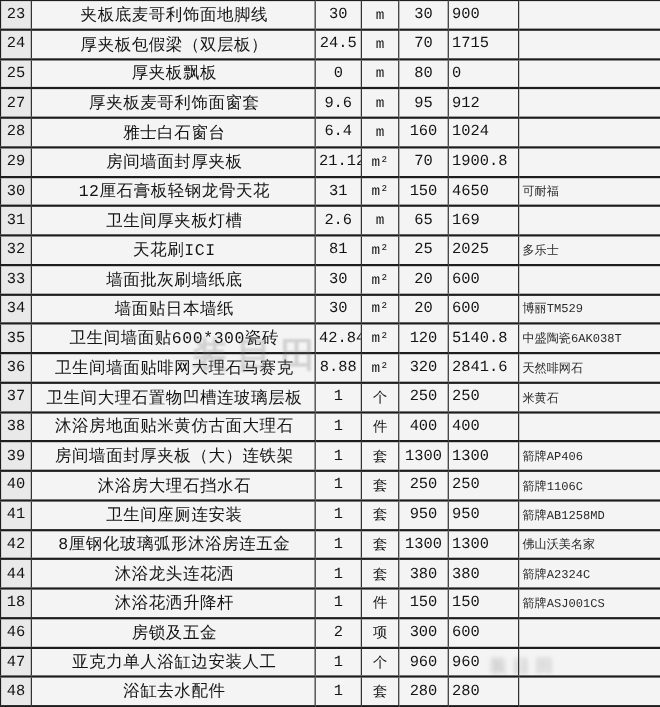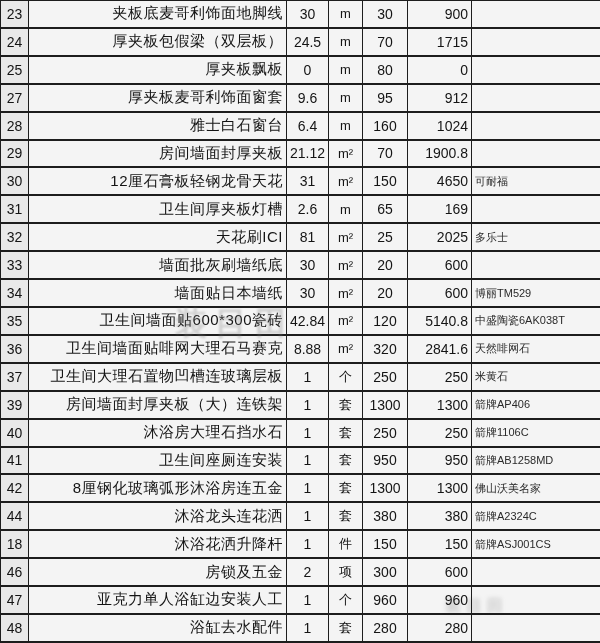--- a/index.html
+++ b/index.html
@@ -1,46 +1,46 @@
 <!DOCTYPE html>
 <html><head>
 <meta charset="utf-8">
 <style>
   html, body { margin: 0; padding: 0; background: #fff; }
   .page {
     position: relative;
     width: 600px; height: 643px;
     overflow: hidden;
     background: #f6f6f6;
-    font-family: Liberation Sans, sans-serif;
+    font-family: Liberation Mono, monospace;
   }
   table.quote {
     border-collapse: collapse;
     table-layout: fixed;
     width: 600px; height: 644px;
     margin-top: -1px;
   }
   td {
     border: 1px solid #1d1d1d;
     border-top-width: 2px;
     border-bottom-width: 2px;
     padding: 0 3px;
     background: #f4f4f4;
     color: #141414;
     font-size: 14px;
     white-space: nowrap;
     overflow: hidden;
     height: 22px;
   }
   td.c-no     { background: #e9e9e9; text-align: center; font-size: 14px; }
-  td.c-desc   { text-align: right; font-size: 15px; padding-left: 5px; letter-spacing: 0.5px; }
+  td.c-desc   { text-align: center; font-size: 15px; padding-left: 5px; letter-spacing: 0.5px; }
   td.c-qty    { text-align: center; }
   td.c-unit   { text-align: center; font-size: 13px; }
   td.c-price  { text-align: center; }
-  td.c-total  { text-align: right; }
+  td.c-total  { text-align: left; }
   td.c-remark { font-size: 11px; color: #2a2a2a; }
   .watermark-center {
     position: absolute; left: 175px; top: 302px;
     font-size: 32px; font-weight: bold;
     color: rgba(125,125,125,0.30);
     letter-spacing: 8px;
     filter: blur(1px);
     pointer-events: none;
   }
   .watermark-bottom {
@@ -187,20 +187,29 @@
         <tr>
     <td class="c-no">37</td>
     <td class="c-desc">卫生间大理石置物凹槽连玻璃层板</td>
     <td class="c-qty">1</td>
     <td class="c-unit">个</td>
     <td class="c-price">250</td>
     <td class="c-total">250</td>
     <td class="c-remark">米黄石</td>
   </tr>
         <tr>
+    <td class="c-no">38</td>
+    <td class="c-desc">沐浴房地面贴米黄仿古面大理石</td>
+    <td class="c-qty">1</td>
+    <td class="c-unit">件</td>
+    <td class="c-price">400</td>
+    <td class="c-total">400</td>
+    <td class="c-remark"></td>
+  </tr>
+        <tr>
     <td class="c-no">39</td>
     <td class="c-desc">房间墙面封厚夹板（大）连铁架</td>
     <td class="c-qty">1</td>
     <td class="c-unit">套</td>
     <td class="c-price">1300</td>
     <td class="c-total">1300</td>
     <td class="c-remark">箭牌AP406</td>
   </tr>
         <tr>
     <td class="c-no">40</td>

